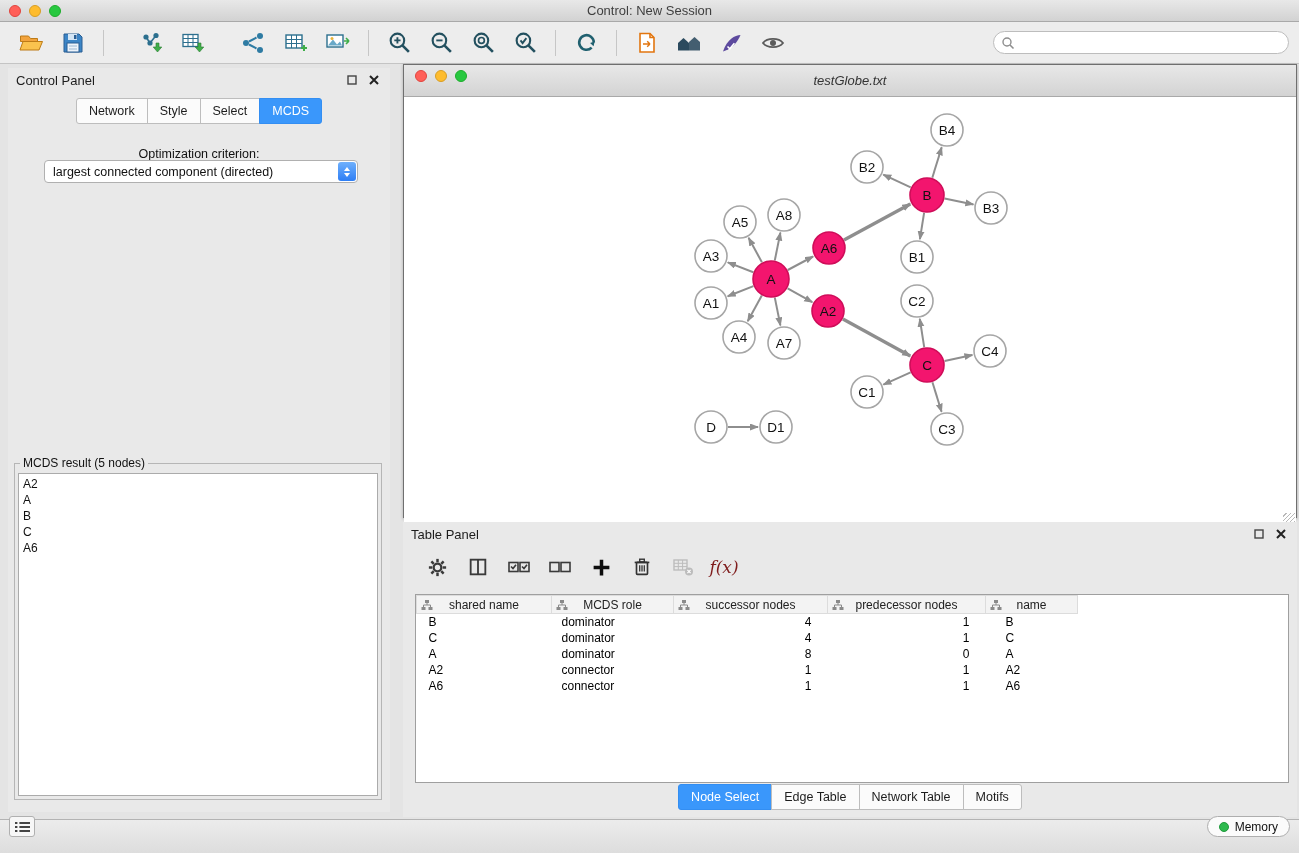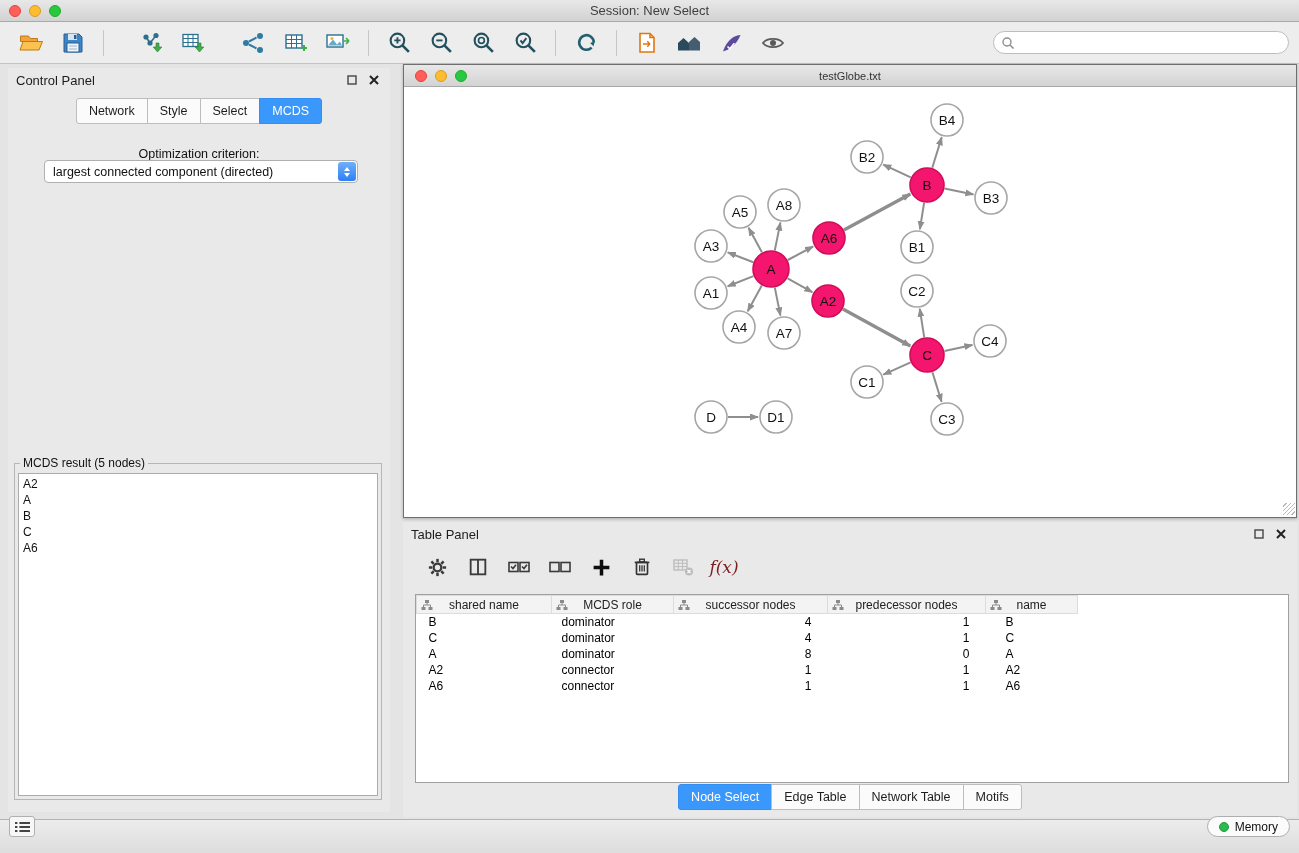--- a/index.html
+++ b/index.html
@@ -61,23 +61,23 @@
   fieldset.result { position:absolute; left:6px; right:8px; top:388px; bottom:12px;
     border:1px solid #b6b6b6; padding:3px; }
   fieldset.result legend { font-size:12px; padding:0 3px; margin-left:2px; color:#111; }
   .result-box { width:100%; height:100%; background:#fff; border:1px solid #ababab;
                 overflow:hidden; padding:2px 0 0 4px; }
   .ritem { font-size:12px; line-height:16px; color:#111; }
 
   
   .net-window { position:absolute; left:403px; top:64px; width:894px; height:454px;
     border:1px solid #6f6f6f; background:#fff; box-shadow:0 1px 3px rgba(0,0,0,0.25); }
-  .net-titlebar { height:22px; background:linear-gradient(#e8e8e8,#d3d3d3);
+  .net-titlebar { height:32px; background:linear-gradient(#e8e8e8,#d3d3d3);
     border-bottom:1px solid #a9a9a9; position:relative; display:flex;
-    align-items:center; justify-content:center; font-size:11px; color:#333; }
+    align-items:center; justify-content:center; font-size:13px; color:#333;font-style:italic; }
   .net-titlebar .traffic { left:11px; }
   .net-canvas { position:relative; width:892px; height:429px; background:#fff; overflow:hidden; }
   .net-canvas svg text { font-family:"Liberation Sans", sans-serif; }
   .resize-corner { position:absolute; right:1px; bottom:1px; width:12px; height:12px;
     background:repeating-linear-gradient(135deg, transparent 0 2px, #b9b9b9 2px 3px); }
 
   
   .table-panel { position:absolute; left:403px; top:522px; width:894px; height:295px; background:#e9e9e9; }
   .tp-toolbar { display:flex; align-items:center; gap:13px; padding-left:20px; height:42px; }
   .tpi { width:28px; height:28px; border:none; background:transparent; display:flex;
@@ -110,21 +110,21 @@
 <body>
 
 <div class="app">
 
   <div class="titlebar">
     <div class="traffic">
       <span class="tl red"></span>
       <span class="tl yellow"></span>
       <span class="tl green"></span>
     </div>
-    <div>Session: New Select</div>
+    <div>Control: New Session</div>
   </div>
 
   <div class="toolbar">
     <button class="tb">
       <svg width="27" height="24" viewBox="0 0 26 24">
           <path d="M2 5 h8 l2 2.5 h7 v3 H2 z" fill="#f2a33c" stroke="#bd7b17"></path>
           <path d="M4.5 10.5 h19.5 l-3.5 8.5 H1.5 z" fill="#fac24e" stroke="#bd7b17"></path>
         </svg>
     </button>
     <button class="tb">

